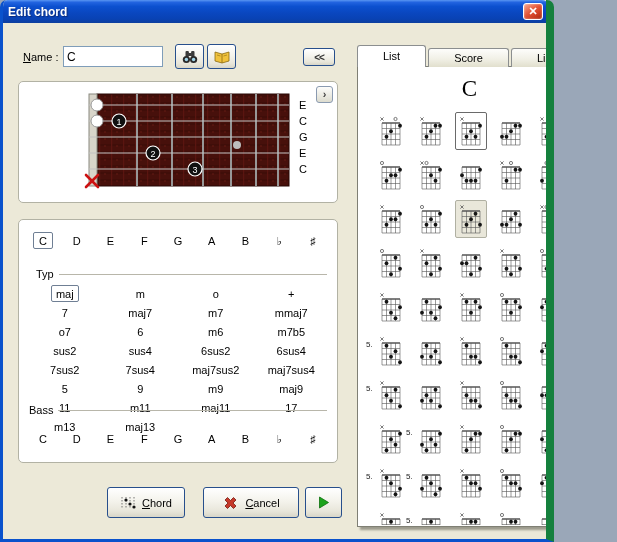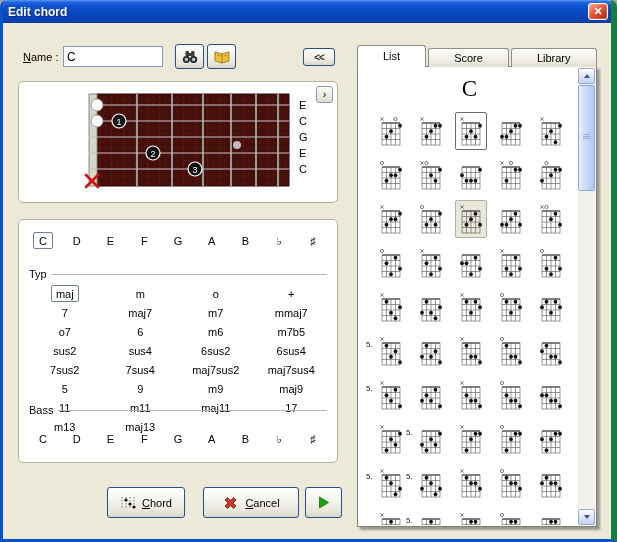--- a/index.html
+++ b/index.html
@@ -1,20 +1,20 @@
 <!DOCTYPE html>
 <html><head>
 <meta charset="utf-8">
 <style>
   html,body{margin:0;padding:0;background:#9aa7b8;}
   *{box-sizing:border-box;}
   .window{
-    position:relative;width:617px;height:542px;
+    position:relative;width:554px;height:542px;
     background:#ece9d8;overflow:hidden;
-    border-left:3px solid #0a52cc;border-right:6px solid #15803d;border-bottom:3px solid #0a52cc;
+    border-left:3px solid #0a52cc;border-right:8px solid #15803d;border-bottom:3px solid #0a52cc;
     border-radius:7px 7px 0 0;
     font-family:"Liberation Sans",sans-serif;font-size:11px;color:#000;
   }
   .titlebar{
     position:absolute;top:0;left:-3px;right:-3px;height:23px;
     border-radius:7px 7px 0 0;
     background:linear-gradient(180deg,#5a96f2 0%,#2264e0 10%,#0c50cf 28%,#0a47c0 55%,#0942b4 82%,#0d3f9e 100%);
     display:flex;align-items:center;padding:0 6px 0 8px;
   }
   .titlebar .title{color:#fff;font-weight:bold;font-size:12px;text-shadow:1px 1px 1px #0a2a7a;}
@@ -57,21 +57,21 @@
   .notes-panel{left:15px;top:196px;width:320px;height:244px;}
   .note-row{position:absolute;left:14px;right:14px;display:flex;justify-content:space-between;}
   .root-row{top:12px;}
   .bass-row{top:210px;}
   .cell{
     min-width:20px;height:17px;line-height:16px;text-align:center;padding:0 4px;
     border:1px solid transparent;border-radius:2px;cursor:default;white-space:nowrap;
   }
   .cell-sel{border-color:#6f7f94;background:#fff;}
   .group-sep{position:absolute;left:10px;right:10px;display:flex;align-items:center;}
-  .sep-typ{top:48px;}
+  .sep-typ{top:48px;margin-left:7px;}
   .sep-bass{top:184px;}
   .group-sep .lbl{padding-right:5px;}
   .group-sep .hr{flex:1;height:1px;background:#b8b6aa;margin-top:1px;}
   .type-grid{
     position:absolute;left:8px;right:8px;top:64px;
     display:grid;grid-template-columns:repeat(4,1fr);grid-auto-rows:19px;
     justify-items:center;align-items:center;
   }
 
   

